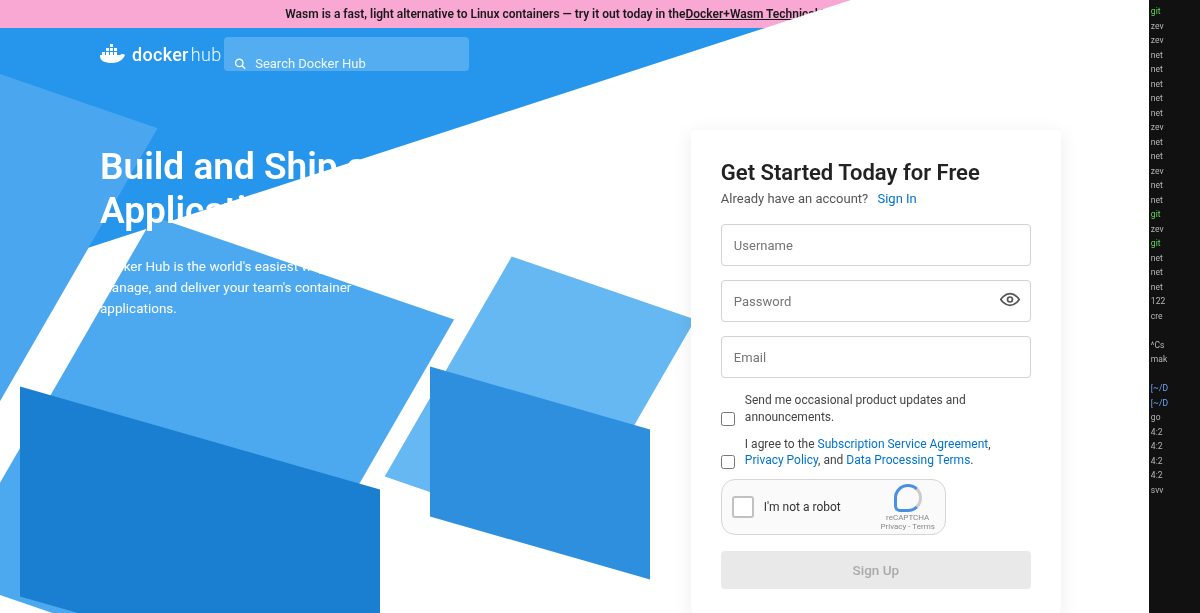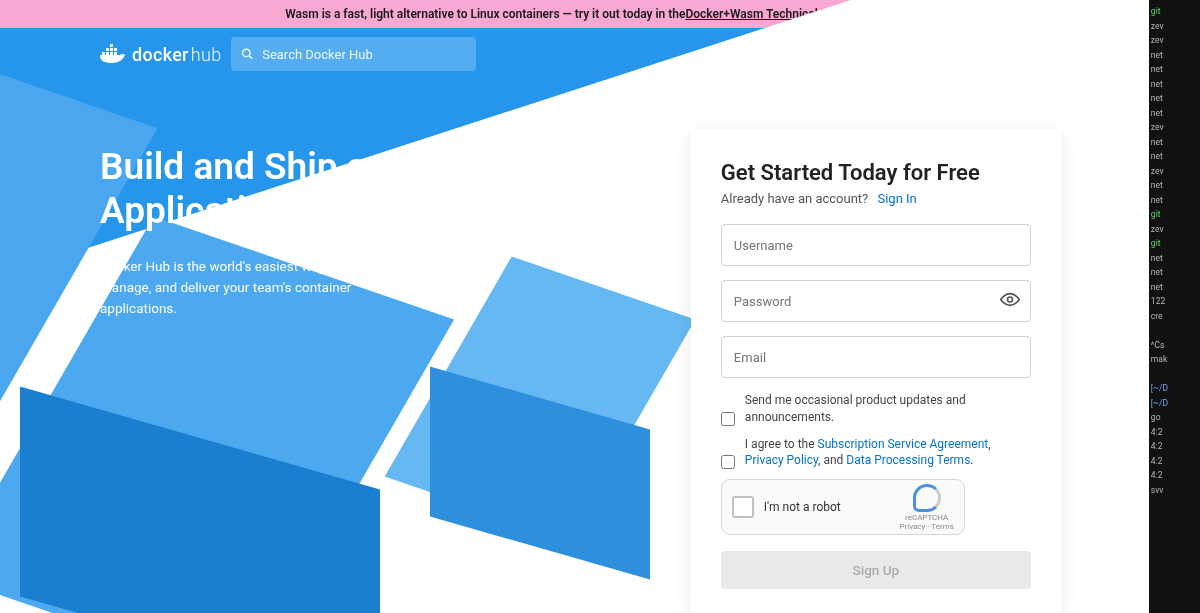--- a/index.html
+++ b/index.html
@@ -11,21 +11,21 @@
 
 .banner { position:relative; width:100%; height:28px; background:#f9a8d4; display:flex; align-items:center; justify-content:center; font-size:12px; font-weight:600; color:#1a1a1a; }
 .banner .link { text-decoration:underline; }
 .banner .close { position:absolute; right:10px; top:4px; font-size:18px; line-height:1; cursor:pointer; color:#111; }
 
 .nav { position:relative; width:100%; height:52px; display:flex; align-items:center; padding:0 100px; z-index:10; }
 .logo { display:flex; align-items:center; color:#fff; font-size:18px; font-weight:500; letter-spacing:.3px;text-align:right; }
 .logo svg { margin-right:6px; }
 .logo .thin { font-weight:300; opacity:.95; margin-left:2px; }
 
-.search { margin-left:10px; display:flex; align-items:center; background:rgba(255,255,255,.22); border-radius:4px; height:34px; width:245px; padding:0 10px; color:#fff; }
+.search { margin-left:3px; display:flex; align-items:flex-end; background:rgba(255,255,255,.22); border-radius:4px; height:34px; width:245px; padding:0 10px; color:#fff; }
 .search input { background:transparent; border:none; outline:none; color:#fff; font-size:13px; width:100%; margin-left:8px; }
 .search input::placeholder { color:rgba(255,255,255,.9); }
 
 .nav-right { margin-left:auto; display:flex; align-items:center; gap:22px; }
 .nav-link { color:#fff; font-size:13.5px; font-weight:500; cursor:pointer; }
 .reg-btn { border:1.5px solid #fff; color:#fff; background:transparent; padding:8px 34px; border-radius:5px; font-size:13.5px; font-weight:500; cursor:pointer; min-width:135px; text-align:center; }
 
 
 .cubes { position:absolute; inset:28px 0 0 0; pointer-events:none; }
 .cubes .floor { position:absolute; left:-300px; right:-300px; bottom:-400px; height:900px; background:#fff; transform:rotate(-18deg); transform-origin:center; }
@@ -46,21 +46,21 @@
 .already a { color:#0073ce; text-decoration:none; margin-left:6px; }
 
 .field { width:100%; height:42px; border:1px solid #cfd2d6; border-radius:4px; padding:0 12px; font-size:13px; color:#333; margin-bottom:14px; display:flex; align-items:center; position:relative; }
 .field input { border:none; outline:none; width:100%; font-size:13px; }
 .eye { position:absolute; right:10px; top:50%; transform:translateY(-50%); }
 
 .check-row { display:flex; align-items:flex-end; gap:10px; font-size:12px; color:#444; margin-top:6px; margin-bottom:10px; line-height:1.4; }
 .check-row input { width:14px; height:14px; flex-shrink:0; margin-top:1px; }
 .check-row a { color:#0073ce; text-decoration:none; }
 
-.recaptcha { margin-top:8px; border:1px solid #d6d6d6; border-radius:9px; height:56px; width:244px; display:flex; align-items:center; padding:0 10px; font-size:12px; color:#333; background:#fafafa; }
+.recaptcha { margin-top:8px; border:1px solid #d6d6d6; border-radius:14px; height:56px; width:225px; display:flex; align-items:center; padding:0 10px; font-size:12px; color:#333; background:#fafafa; }
 .recaptcha .cb { width:22px; height:22px; border:2px solid #c1c1c1; border-radius:3px; margin-right:10px; background:#fff; }
 .recaptcha .logo-r { margin-left:auto; text-align:center; font-size:8px; color:#888; }
 .recaptcha .logo-r .spin { width:28px; height:28px; border:3px solid #4a90e2; border-right-color:#ccc; border-radius:50% 50% 50% 6px; margin:0 auto 1px; }
 
 .signup-btn { margin-top:16px; width:100%; height:38px; background:#e9e9e9; color:#aaa; border:none; border-radius:4px; font-size:13.5px; font-weight:500; }
 
 
 .term { width:52px; height:613px; background:#111; color:#b7b7b7; font-family:Menlo,Consolas,monospace; font-size:8.5px; line-height:14.5px; padding:4px 2px; overflow:hidden; white-space:pre; }
 .term .g { color:#5fd75f; }
 .term .b { color:#6ea8ff; }

